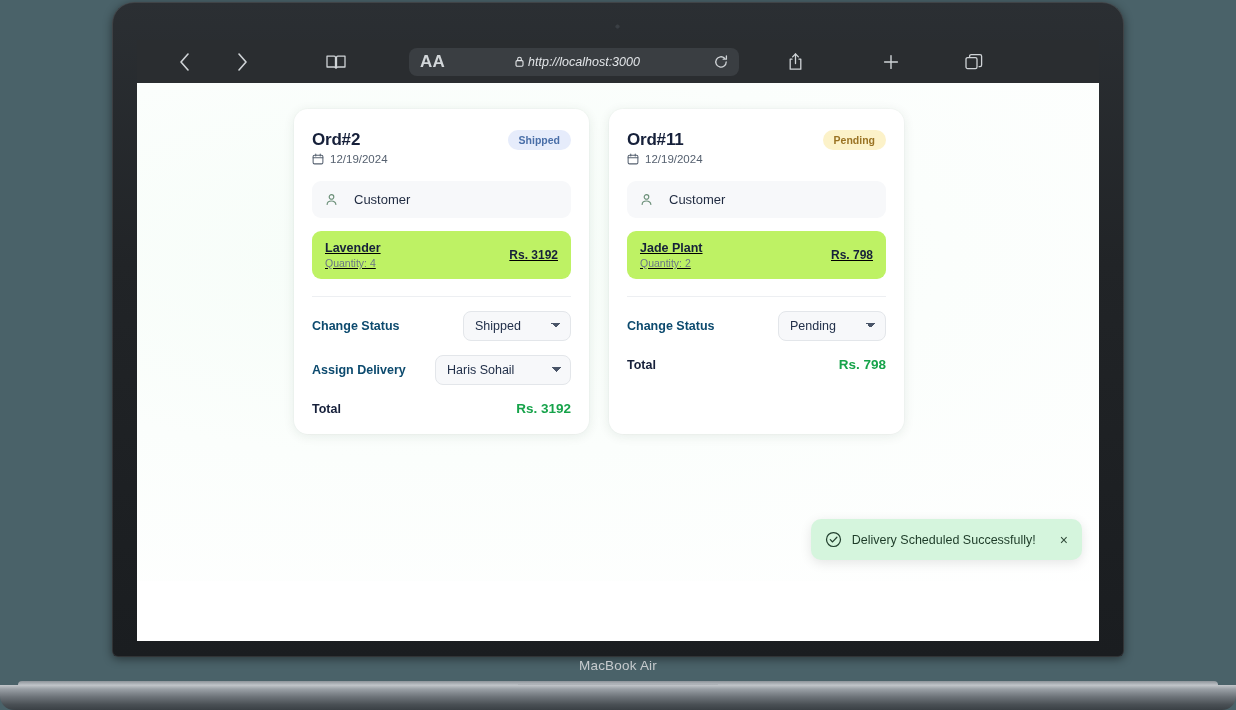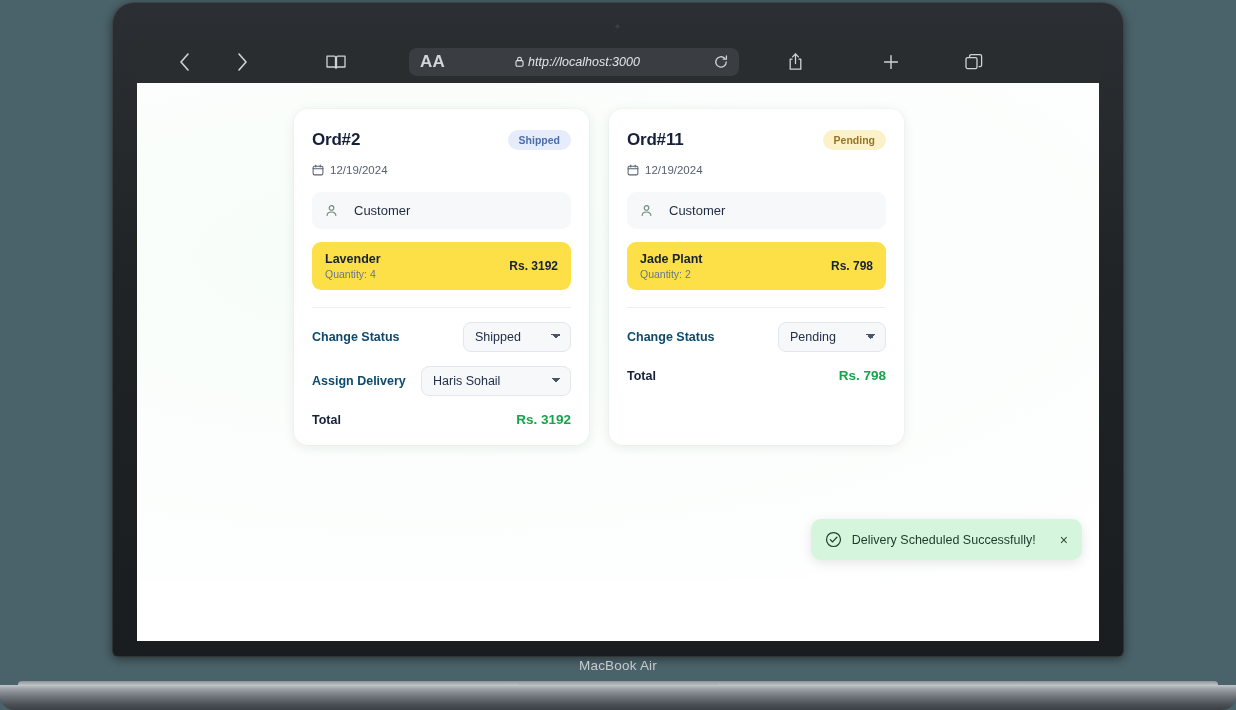--- a/index.html
+++ b/index.html
@@ -185,21 +185,21 @@
   .ord-id {
     font-size: 17px;
     font-weight: 700;
     color: #16203a;
     letter-spacing: -.2px;
   }
   .ord-date {
     display: flex;
     align-items: center;
     gap: 6px;
-    margin-top: 14px;
+    margin-top: 3px;
     font-size: 11.5px;
     color: #55606f;
   }
   .badge {
     font-size: 10.5px;
     font-weight: 700;
     padding: 4px 11px;
     border-radius: 999px;
     white-space: nowrap;
   }
@@ -217,26 +217,27 @@
   .cust {
     display: flex;
     align-items: center;
     gap: 16px;
     font-size: 13px;
     color: #1f2a40;
   }
 
   .item-box {
     margin-top: 13px;
-    background: #fde047;
+    background: #bef264;
     border-radius: 9px;
     padding: 10px 13px;
     display: flex;
     align-items: center;
     justify-content: space-between;
+    text-decoration: underline;
   }
   .item-name { font-size: 12.5px; font-weight: 700; color: #16203a; }
   .item-qty  { font-size: 10.5px; color: #6b7686; margin-top: 2px; }
   .item-price{ font-size: 12px; font-weight: 700; color: #16203a; }
 
   .divider { margin-top: 17px; border-top: 1px solid #edeff2; }
 
   .ctrl-row {
     display: flex;
     align-items: center;
@@ -259,21 +260,21 @@
       linear-gradient(45deg, transparent 50%, #4a5568 50%),
       linear-gradient(135deg, #4a5568 50%, transparent 50%);
     background-position:
       calc(100% - 14px) calc(50% - 1px),
       calc(100% - 9px) calc(50% - 1px);
     background-size: 5px 5px, 5px 5px;
     background-repeat: no-repeat;
     outline: none;
   }
   select.w-status { width: 108px; }
-  select.w-delivery { width: 150px; }
+  select.w-delivery { width: 136px; }
 
   .total-row {
     display: flex;
     align-items: center;
     justify-content: space-between;
     margin-top: 16px;
   }
   .total-label { font-size: 12.5px; font-weight: 700; color: #16203a; }
   .total-value { font-size: 13.5px; font-weight: 700; color: #16a34a; }
 

